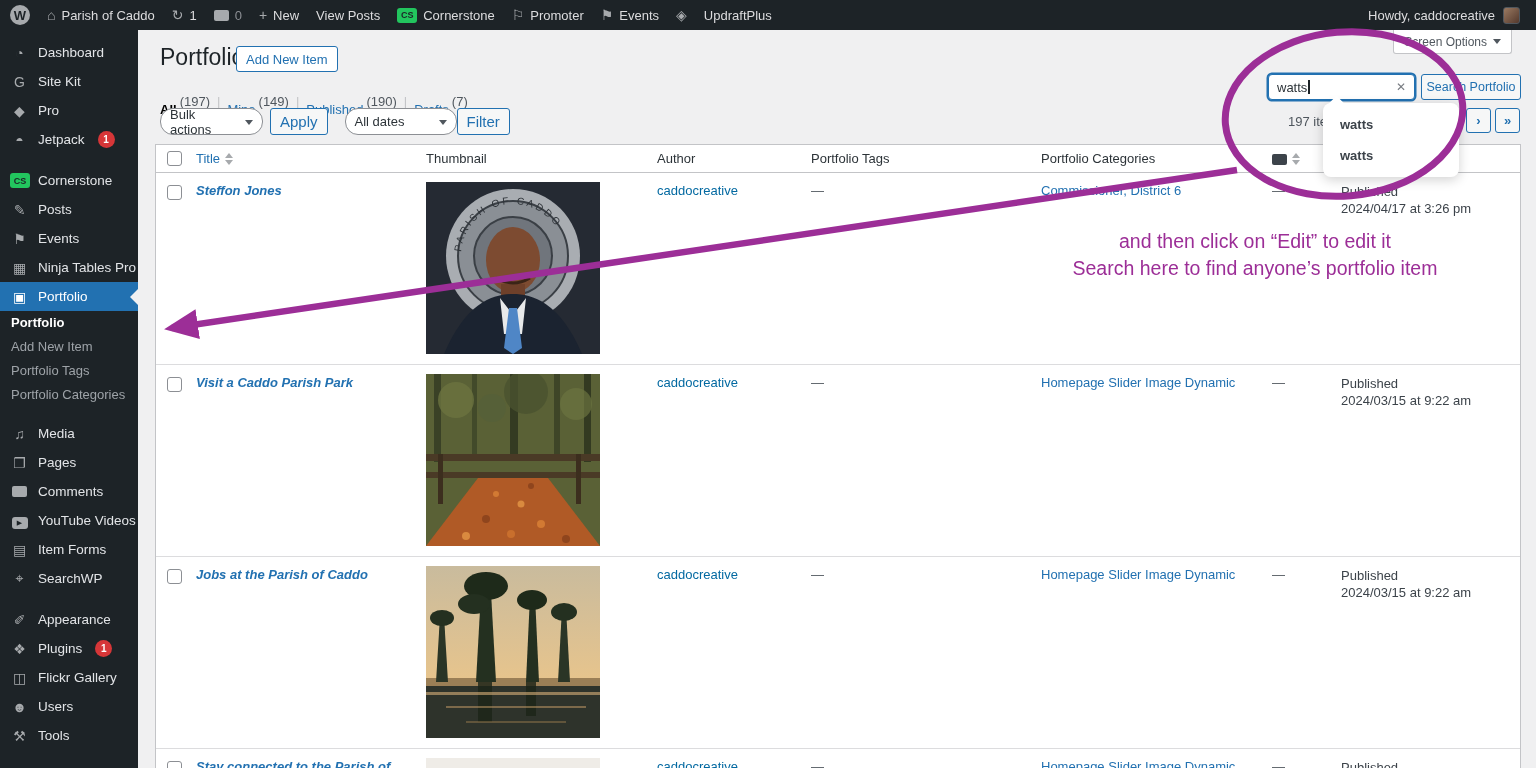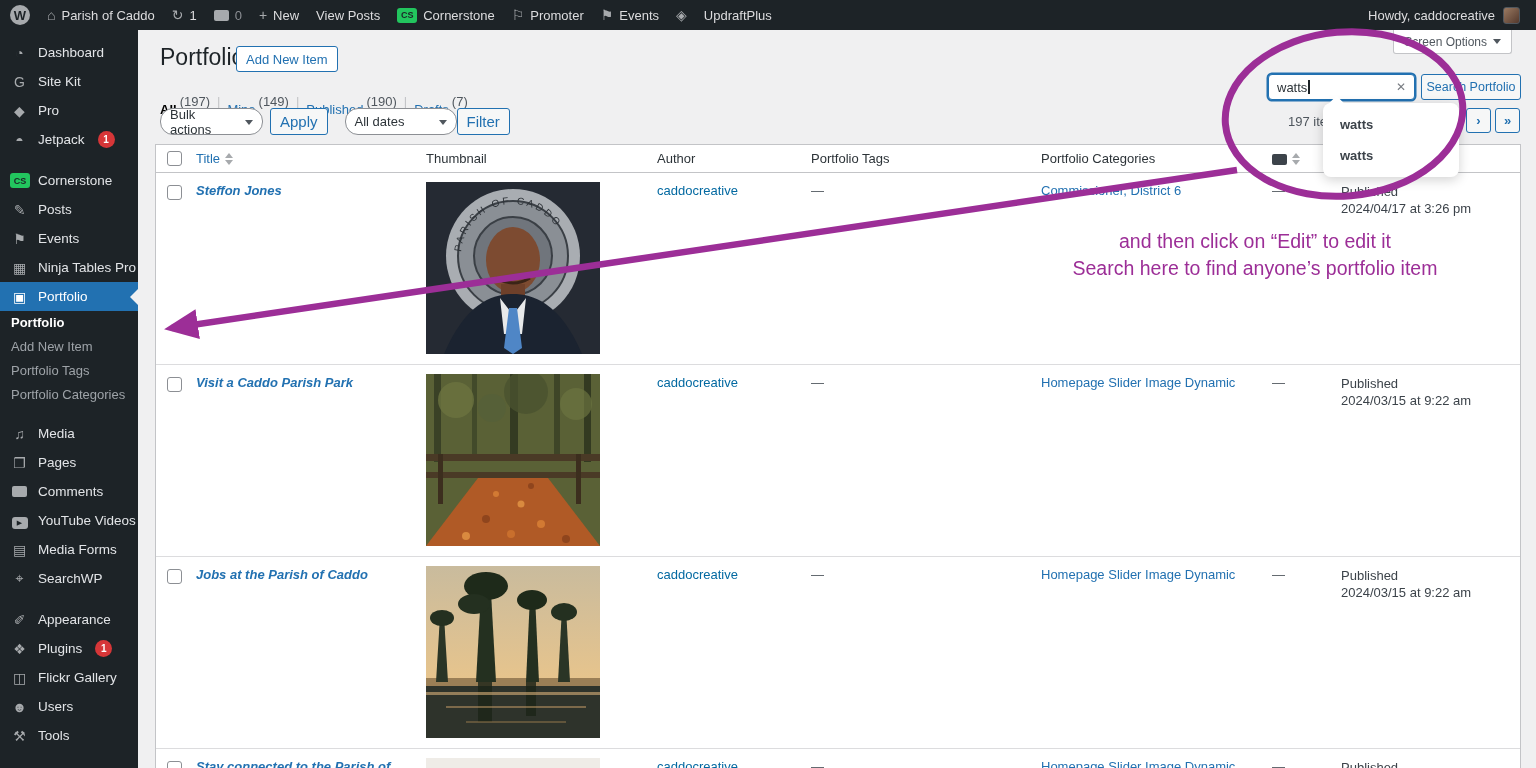--- a/index.html
+++ b/index.html
@@ -239,21 +239,21 @@
         <div class="menu-item">
     <span class="mi-icon"><span class="bubble"></span></span>
     <span class="mi-label">Comments</span>
   </div>
         <div class="menu-item">
     <span class="mi-icon"><span class="yt-icon">▶</span></span>
     <span class="mi-label">YouTube Videos</span>
   </div>
         <div class="menu-item">
     <span class="mi-icon">▤</span>
-    <span class="mi-label">Media Forms</span>
+    <span class="mi-label">Item Forms</span>
   </div>
         <div class="menu-item">
     <span class="mi-icon">⌖</span>
     <span class="mi-label">SearchWP</span>
   </div>
         <div class="menu-sep"></div>
         <div class="menu-item">
     <span class="mi-icon">✐</span>
     <span class="mi-label">Appearance</span>
   </div>

